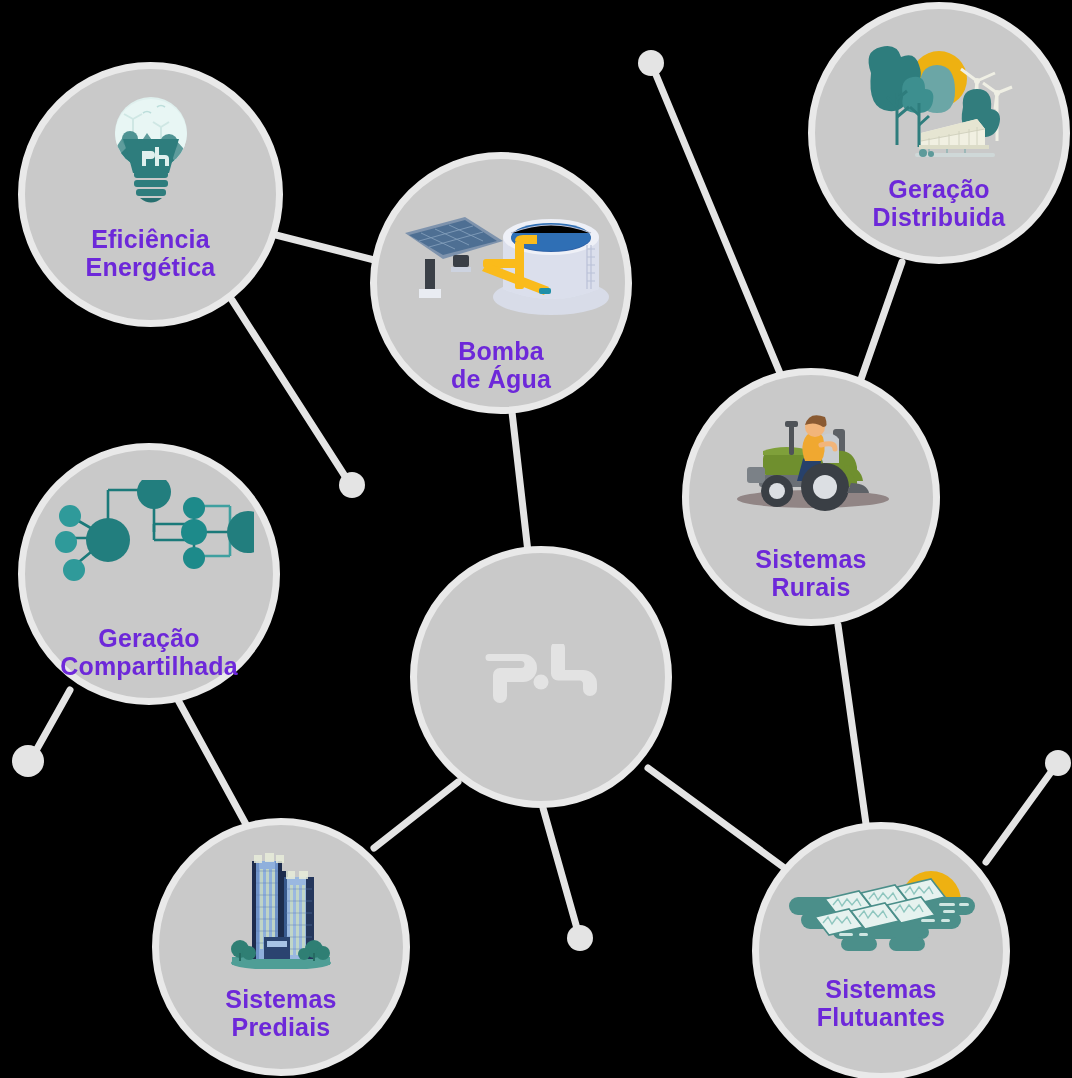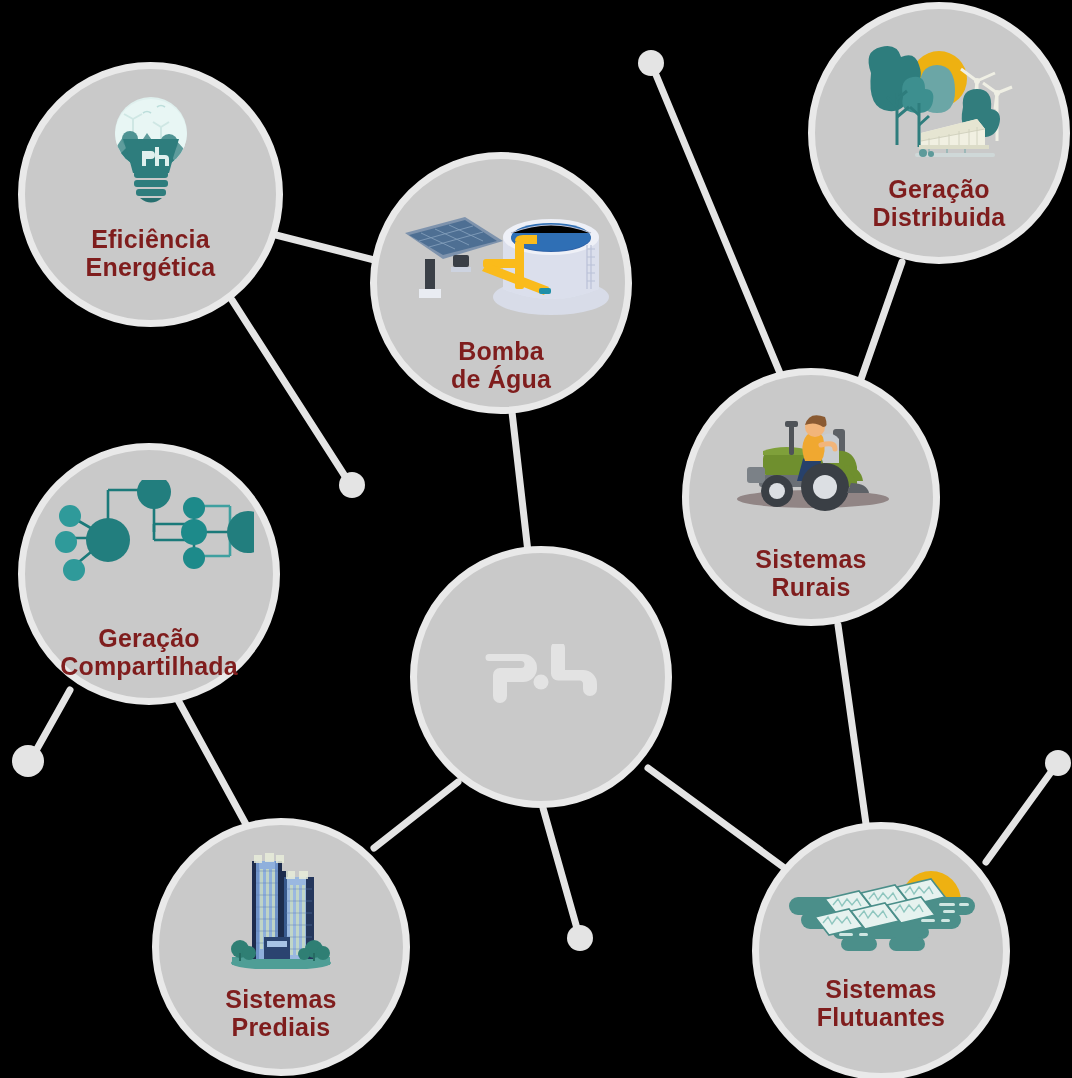--- a/index.html
+++ b/index.html
@@ -3,21 +3,21 @@
 <meta charset="utf-8">
 <style>
   html,body{margin:0;padding:0;background:#000;}
   body{width:1072px;height:1078px;overflow:hidden;font-family:"Liberation Sans",sans-serif;}
   #stage{position:relative;width:1072px;height:1078px;background:#000;}
   svg.links{position:absolute;left:0;top:0;width:1072px;height:1078px;}
   .node{position:absolute;border-radius:50%;background:#c9c9c9;border:7px solid #e9e9e9;
         box-sizing:border-box;display:flex;flex-direction:column;align-items:center;
         justify-content:flex-start;}
   .node .art{position:relative;flex:0 0 auto;}
-  .node .cap{color:#7f1d1d;font-weight:bold;text-align:center;line-height:1.12;
+  .node .cap{color:#6d28d9;font-weight:bold;text-align:center;line-height:1.12;
              letter-spacing:.2px;pointer-events:none;}
   .hub{background:#c9c9c9;border:7px solid #e9e9e9;justify-content:center;}
   .dot{position:absolute;border-radius:50%;background:#e4e4e4;}
   .cap2{white-space:pre-line;}
 </style>
 </head>
 <body>
 
 <div id="stage">
 

